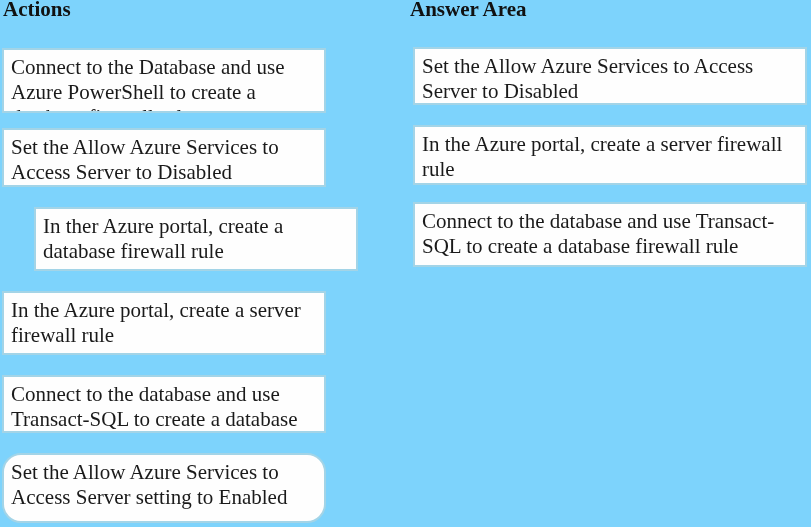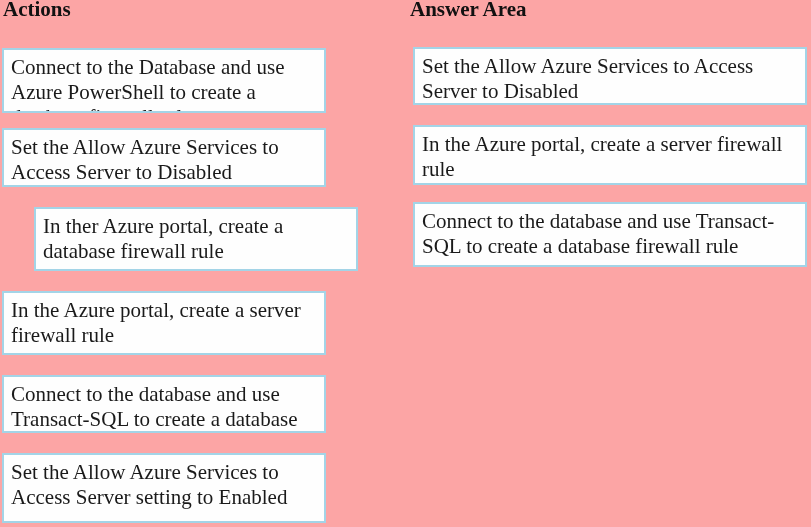--- a/index.html
+++ b/index.html
@@ -4,21 +4,21 @@
 <style>
   html, body {
     margin: 0;
     padding: 0;
     background: #ffffff;
   }
   .canvas {
     position: relative;
     width: 811px;
     height: 527px;
-    background: #fca5a5;
+    background: #7dd3fc;
     font-family: "Liberation Serif", "DejaVu Serif", serif;
     color: #1a1a1a;
     overflow: hidden;
   }
   .col-title {
     position: absolute;
     top: -3px;
     margin: 0;
     font-size: 21px;
     font-weight: bold;
@@ -37,21 +37,21 @@
     color: #1a1a1a;
     overflow: hidden;
   }
   .col-left  { left: 2px;   width: 324px; }
   .col-right { left: 413px; width: 394px; }
   .l1 { top: 48px;  height: 65px; }
   .l2 { top: 128px; height: 59px; }
   .l3 { top: 207px; height: 64px; margin-left: 32px; }
   .l4 { top: 291px; height: 64px; }
   .l5 { top: 375px; height: 58px; }
-  .l6 { top: 453px; height: 70px; }
+  .l6 { top: 453px; height: 70px; border-radius: 19px; }
   .r1 { top: 47px;  height: 58px; }
   .r2 { top: 125px; height: 60px; }
   .r3 { top: 202px; height: 65px; }
 </style>
 </head>
 <body style="background: rgb(255, 255, 255);">
 
 <div class="canvas">
 
   <h2 class="col-title" style="left:3px">Actions</h2>

